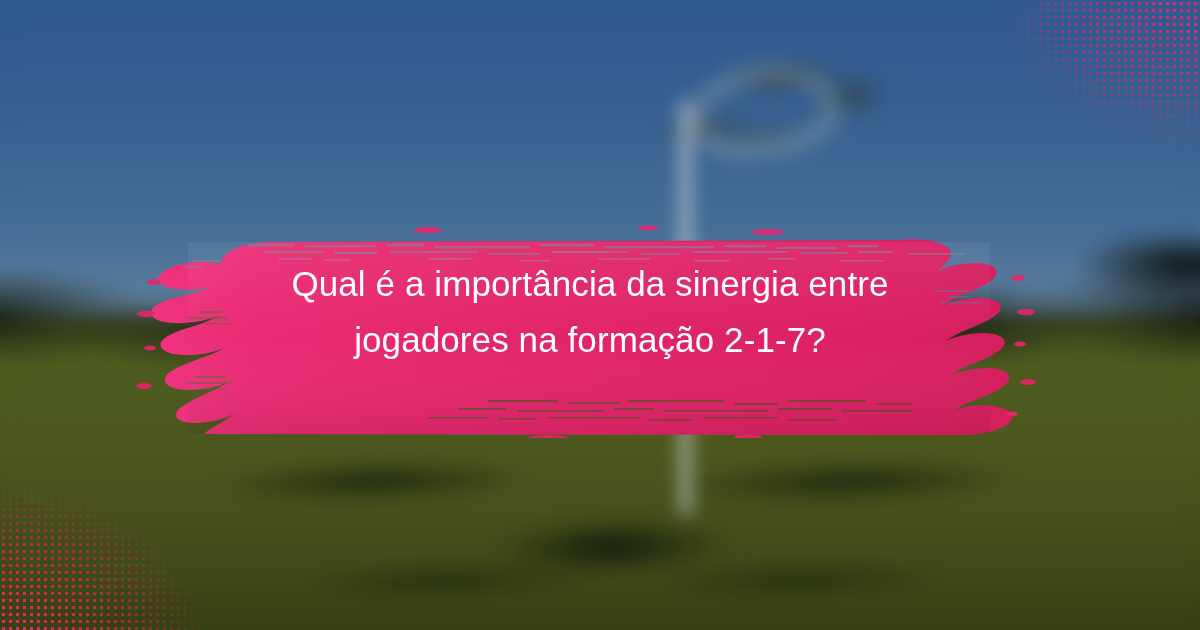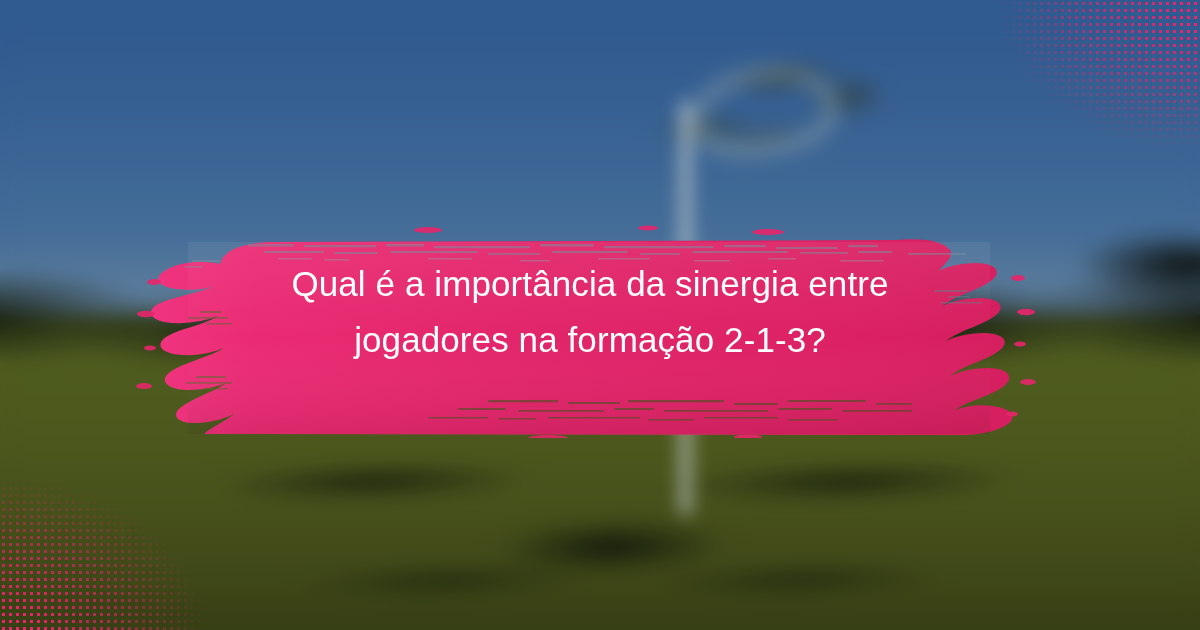--- a/index.html
+++ b/index.html
@@ -356,16 +356,16 @@
         <ellipse cx="520" cy="42" rx="10" ry="2.6"></ellipse>
         <ellipse cx="640" cy="46" rx="16" ry="3"></ellipse>
         <ellipse cx="420" cy="252" rx="20" ry="3"></ellipse>
         <ellipse cx="620" cy="251" rx="14" ry="2.6"></ellipse>
       </g>
     </svg>
   </div>
 
   <div class="quote">
     <div class="quote-line">Qual é a importância da sinergia entre</div>
-    <div class="quote-line">jogadores na formação 2-1-3?</div>
+    <div class="quote-line">jogadores na formação 2-1-7?</div>
   </div>
 
 </div>
 
 </body></html>

